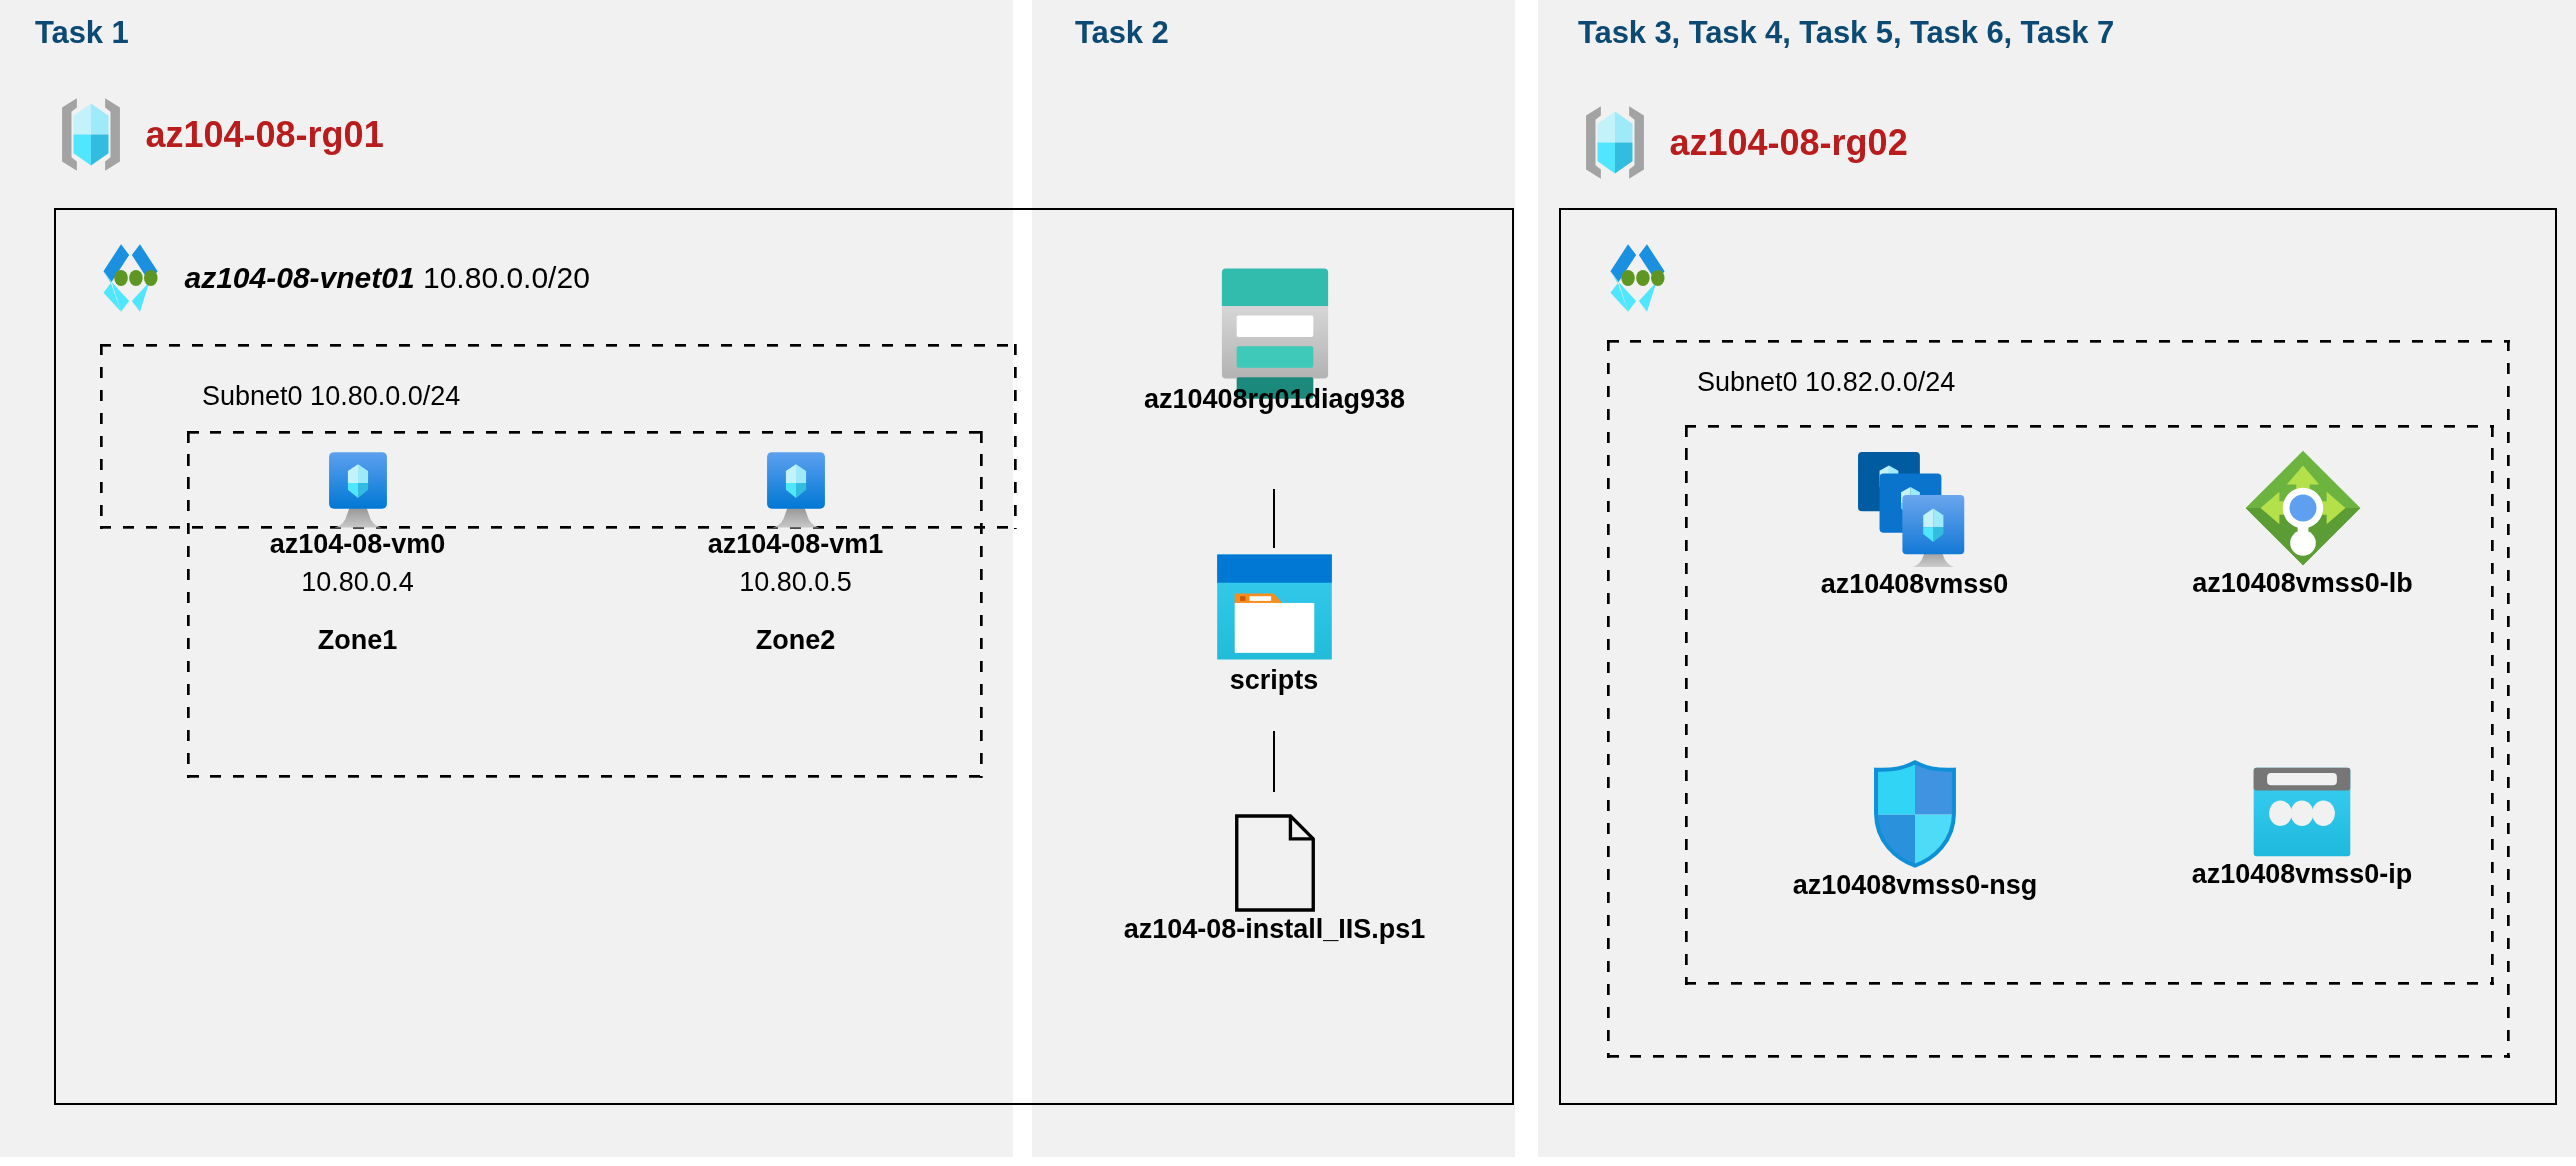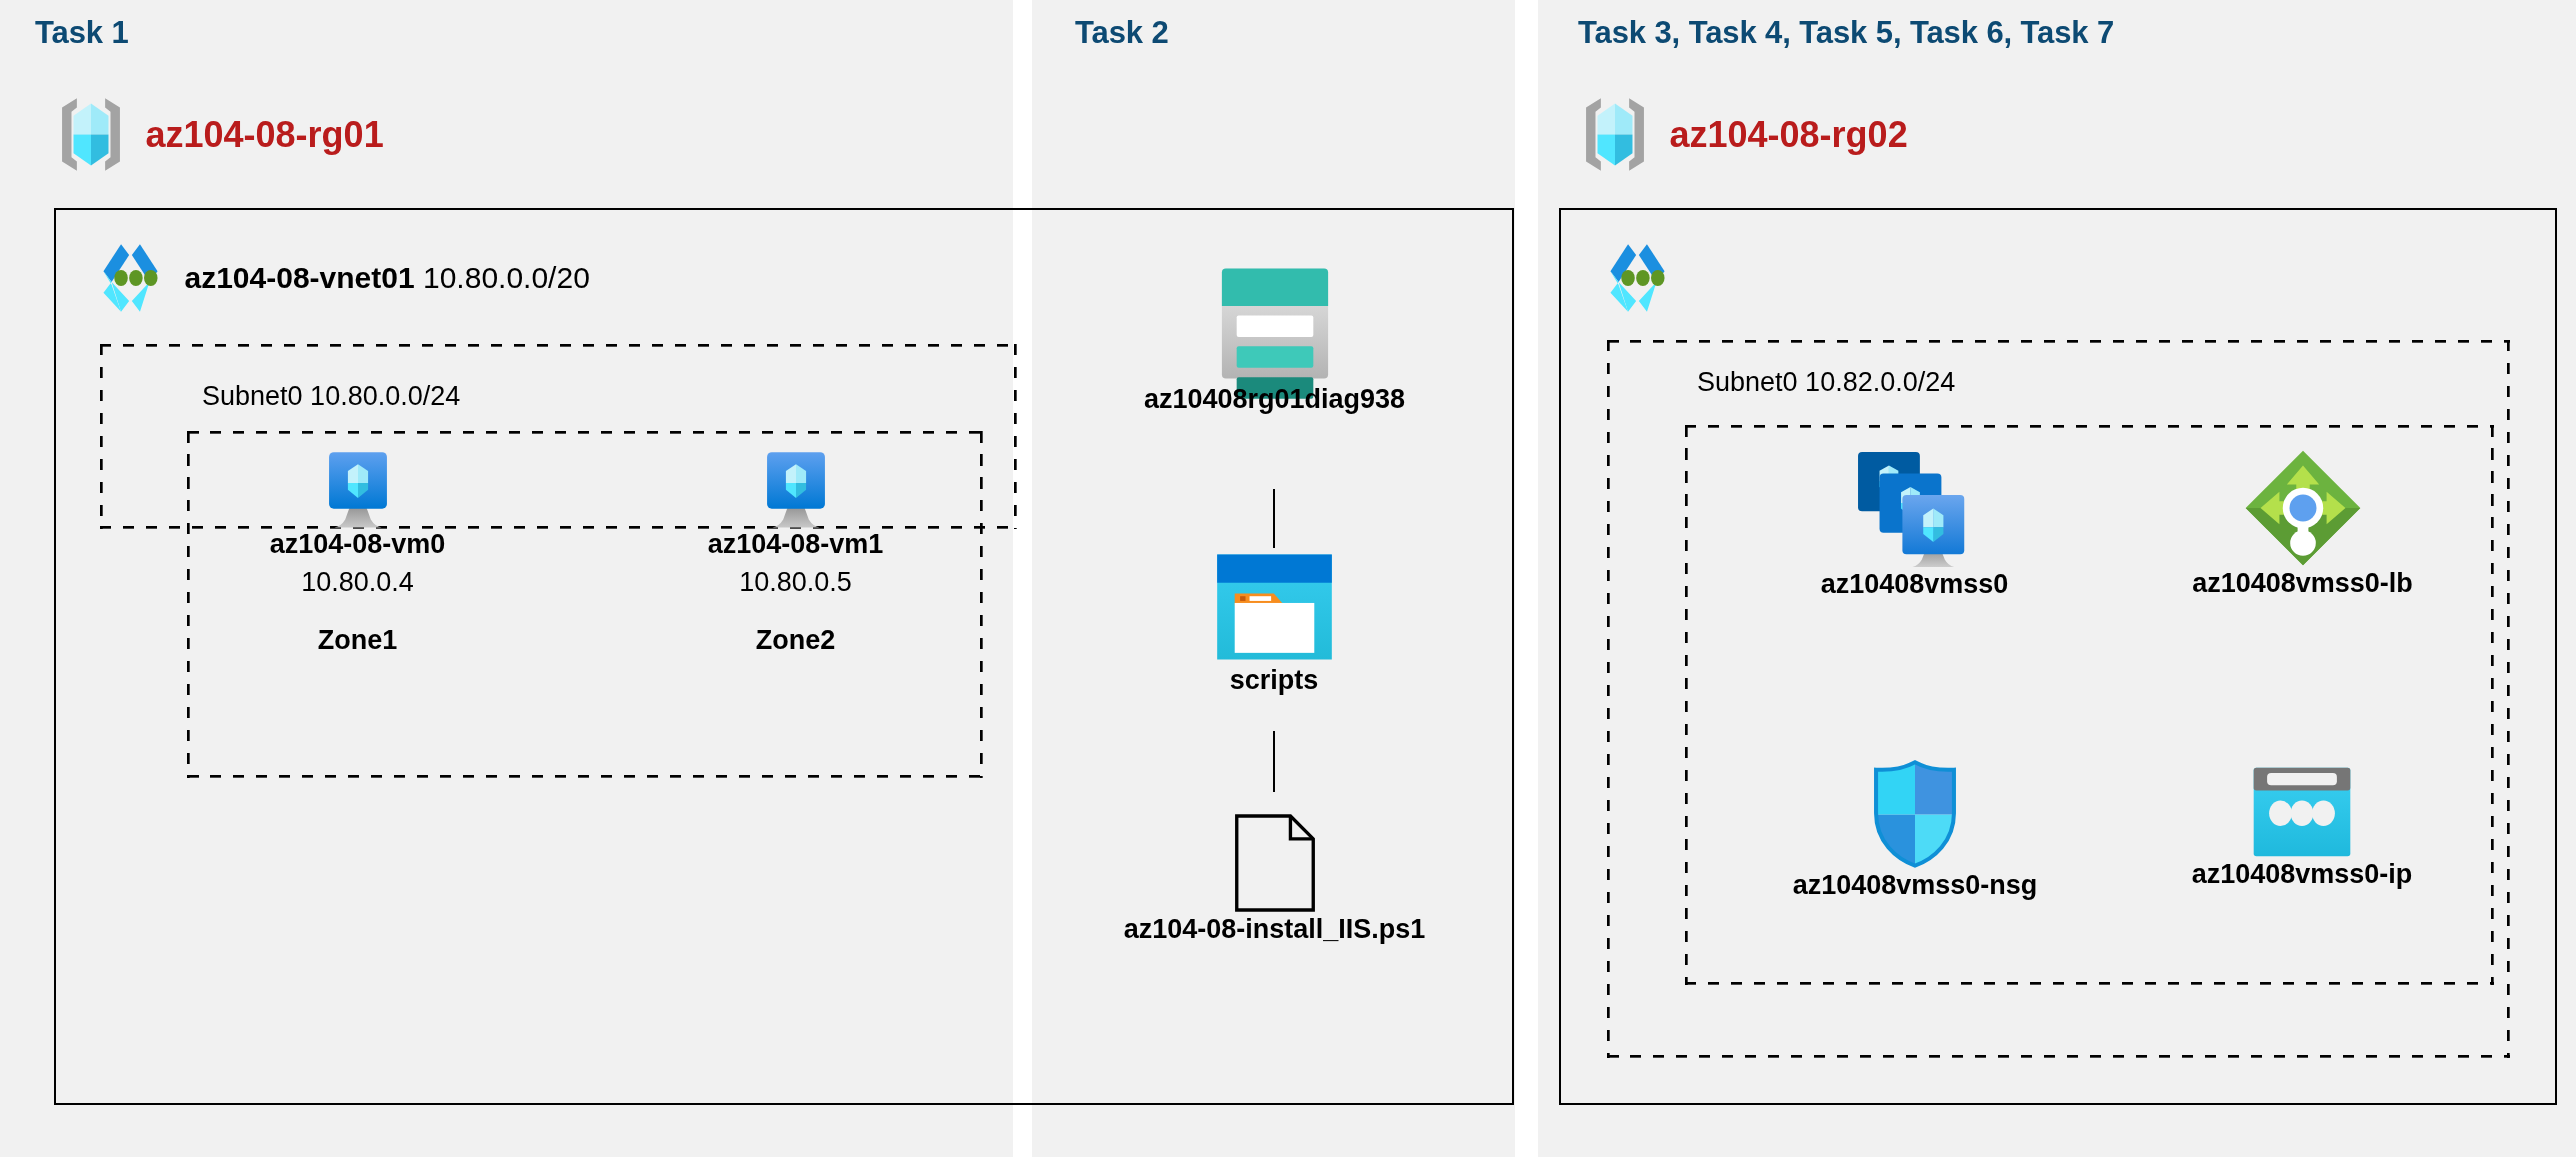--- a/index.html
+++ b/index.html
@@ -39,21 +39,21 @@
     background-repeat:no-repeat;
   }
 
   .box-label{position:absolute;font-size:27px;white-space:nowrap;color:#000;}
   .box-label b{font-weight:normal;}
   .box-label span.cidr{font-weight:normal;}
 
   
   .vnet-head{position:absolute;display:flex;align-items:center;}
   .vnet-head .txt{font-size:30px;margin-left:17.5px;white-space:nowrap;}
-  .vnet-head .txt b{font-weight:bold;}
+  .vnet-head .txt b{font-weight:bold;font-style:italic;}
   .vnet-head .txt i{font-style:normal;font-weight:normal;}
 
   
   .node{position:absolute;display:flex;flex-direction:column;align-items:center;}
   .node .nlabel{font-size:27px;font-weight:bold;color:#000;white-space:nowrap;text-align:center;}
   .node .nsub{font-size:27px;font-weight:normal;color:#000;white-space:nowrap;margin-top:6.7px;text-align:center;}
   .node .nzone{font-size:27px;font-weight:bold;color:#000;white-space:nowrap;margin-top:27px;text-align:center;}
 
   .connector{position:absolute;background:#000;width:2px;}
 
@@ -209,21 +209,21 @@
 <div class="node" style="left:1099px;top:812px;width:351px;">
   <span>
     <svg width="90" height="102" viewBox="0 0 134 152">
       <path d="M10 6 h80 l34 34 v106 h-114 z" fill="none" stroke="#000" stroke-width="5"></path>
       <path d="M90 6 v34 h34" fill="none" stroke="#000" stroke-width="5"></path>
     </svg>
   </span>
   <span class="nlabel">az104-08-install_IIS.ps1</span>
 </div>
 
-<div class="rg-row" style="left:1578px;top:94px;">
+<div class="rg-row" style="left:1578px;top:102px;">
   <span>
     <svg width="74" height="81" viewBox="0 0 110 120">
       <path d="M34 6 L12 20 L12 100 L34 114 L34 100 L26 94 L26 26 L34 20 Z" fill="#a3a3a3"></path>
       <path d="M76 6 L98 20 L98 100 L76 114 L76 100 L84 94 L84 26 L76 20 Z" fill="#a3a3a3"></path>
       <polygon points="55,14 81,32 81,60 55,60" fill="#9feaf9"></polygon>
       <polygon points="55,14 29,32 29,60 55,60" fill="#c3f2fb"></polygon>
       <polygon points="55,60 81,60 81,88 55,106" fill="#32bde0"></polygon>
       <polygon points="55,60 29,60 29,88 55,106" fill="#50e6ff"></polygon>
     </svg>
   </span>

